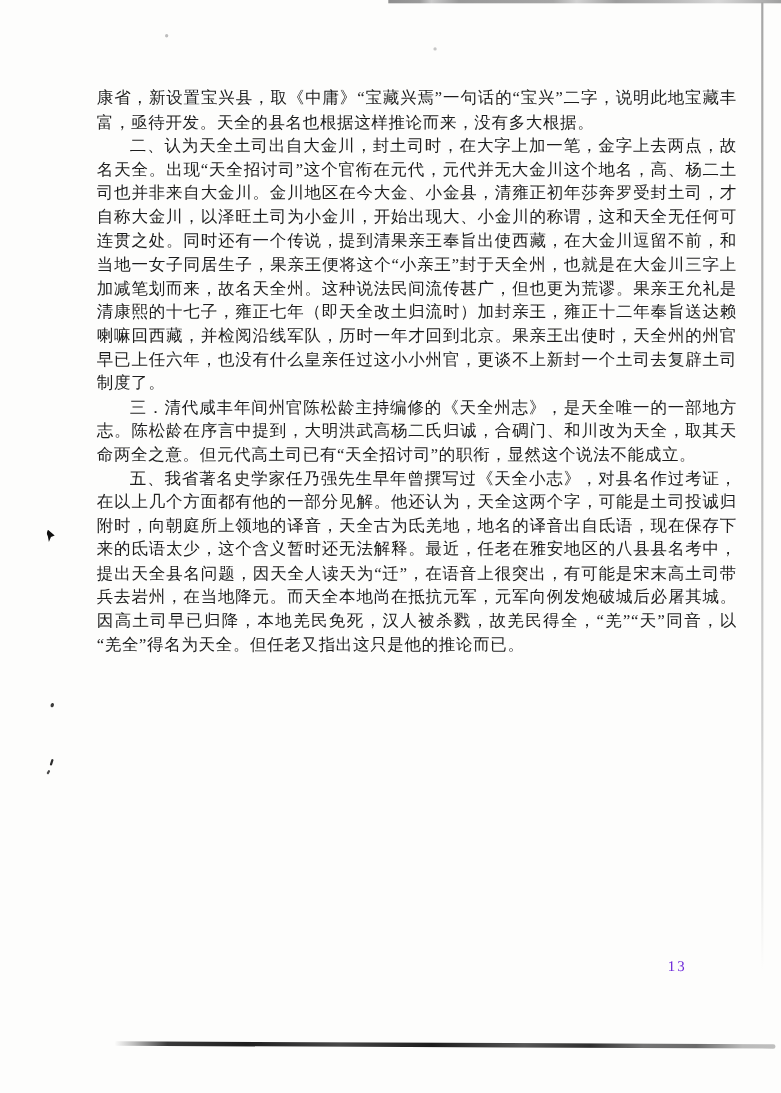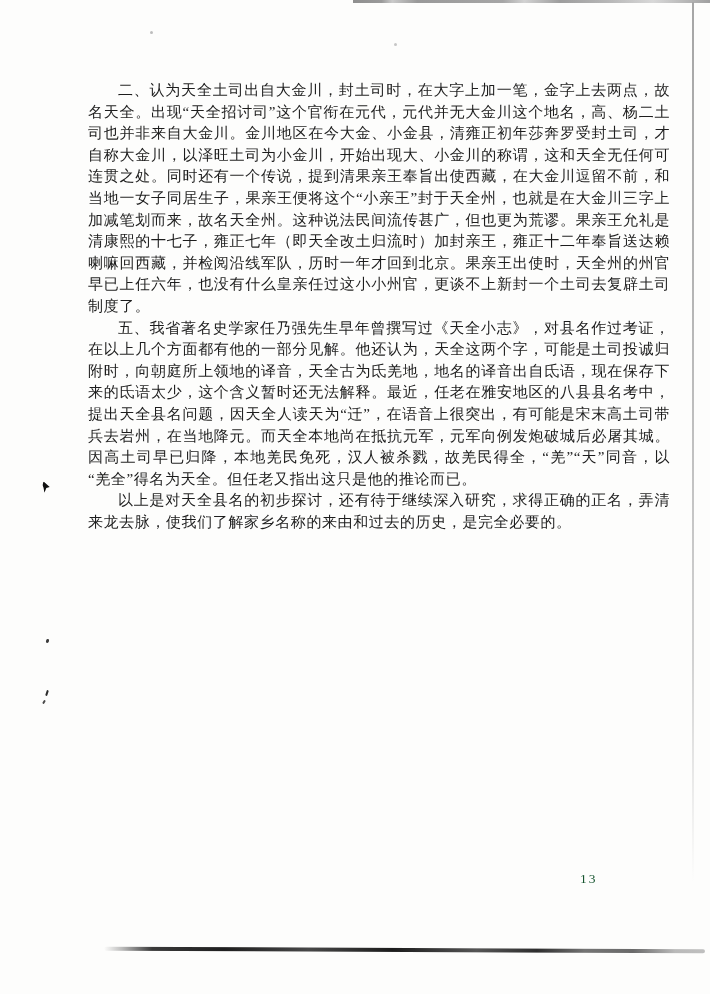--- a/index.html
+++ b/index.html
@@ -31,25 +31,25 @@
   .text-block p {
     margin: 0;
     word-break: break-all;
   }
   .text-block p.indented {
     text-indent: 2em;
   }
   
   .page-number {
     position: absolute;
-    left: 580px;
+    left: 607px;
     top: 871px;
     font-size: 13.5px;
     letter-spacing: 2px;
-    color: #14532d;
+    color: #6d28d9;
   }
   
   .top-edge-line {
     position: absolute;
     left: 353px;
     top: 0;
     width: 357px;
     height: 3px;
     background: linear-gradient(90deg,
       #8f8f8f 0%, #9a9a9a 8%, #cacaca 11%, #999999 18%,
@@ -149,20 +149,21 @@
   <div class="bottom-edge-line"></div>
 
   <div class="ink-mark-arrow"></div>
   <div class="ink-dot-small"></div>
   <div class="ink-mark-slash-a"></div>
   <div class="ink-mark-slash-b"></div>
   <div class="ink-speck-top"></div>
   <div class="ink-speck-mid"></div>
 
   <div class="text-block">
+    <p>康省，新设置宝兴县，取《中庸》“宝藏兴焉”一句话的“宝兴”二字，说明此地宝藏丰富，亟待开发。天全的县名也根据这样推论而来，没有多大根据。</p>
     <p class="indented">二、认为天全土司出自大金川，封土司时，在大字上加一笔，金字上去两点，故名天全。出现“天全招讨司”这个官衔在元代，元代并无大金川这个地名，高、杨二土司也并非来自大金川。金川地区在今大金、小金县，清雍正初年莎奔罗受封土司，才自称大金川，以泽旺土司为小金川，开始出现大、小金川的称谓，这和天全无任何可连贯之处。同时还有一个传说，提到清果亲王奉旨出使西藏，在大金川逗留不前，和当地一女子同居生子，果亲王便将这个“小亲王”封于天全州，也就是在大金川三字上加减笔划而来，故名天全州。这种说法民间流传甚广，但也更为荒谬。果亲王允礼是清康熙的十七子，雍正七年（即天全改土归流时）加封亲王，雍正十二年奉旨送达赖喇嘛回西藏，并检阅沿线军队，历时一年才回到北京。果亲王出使时，天全州的州官早已上任六年，也没有什么皇亲任过这小小州官，更谈不上新封一个土司去复辟土司制度了。</p>
+    <p class="indented">三．清代咸丰年间州官陈松龄主持编修的《天全州志》，是天全唯一的一部地方志。陈松龄在序言中提到，大明洪武高杨二氏归诚，合碉门、和川改为天全，取其天命两全之意。但元代高土司已有“天全招讨司”的职衔，显然这个说法不能成立。</p>
     <p class="indented">五、我省著名史学家任乃强先生早年曾撰写过《天全小志》，对县名作过考证，在以上几个方面都有他的一部分见解。他还认为，天全这两个字，可能是土司投诚归附时，向朝庭所上领地的译音，天全古为氐羌地，地名的译音出自氐语，现在保存下来的氐语太少，这个含义暂时还无法解释。最近，任老在雅安地区的八县县名考中，提出天全县名问题，因天全人读天为“迁”，在语音上很突出，有可能是宋末高土司带兵去岩州，在当地降元。而天全本地尚在抵抗元军，元军向例发炮破城后必屠其城。因高土司早已归降，本地羌民免死，汉人被杀戮，故羌民得全，“羌”“天”同音，以“羌全”得名为天全。但任老又指出这只是他的推论而已。</p>
-    <p class="indented">以上是对天全县名的初步探讨，还有待于继续深入研究，求得正确的正名，弄清来龙去脉，使我们了解家乡名称的来由和过去的历史，是完全必要的。</p>
   </div>
 
   <div class="page-number">13</div>
 
 </div>
 
 </body></html>

